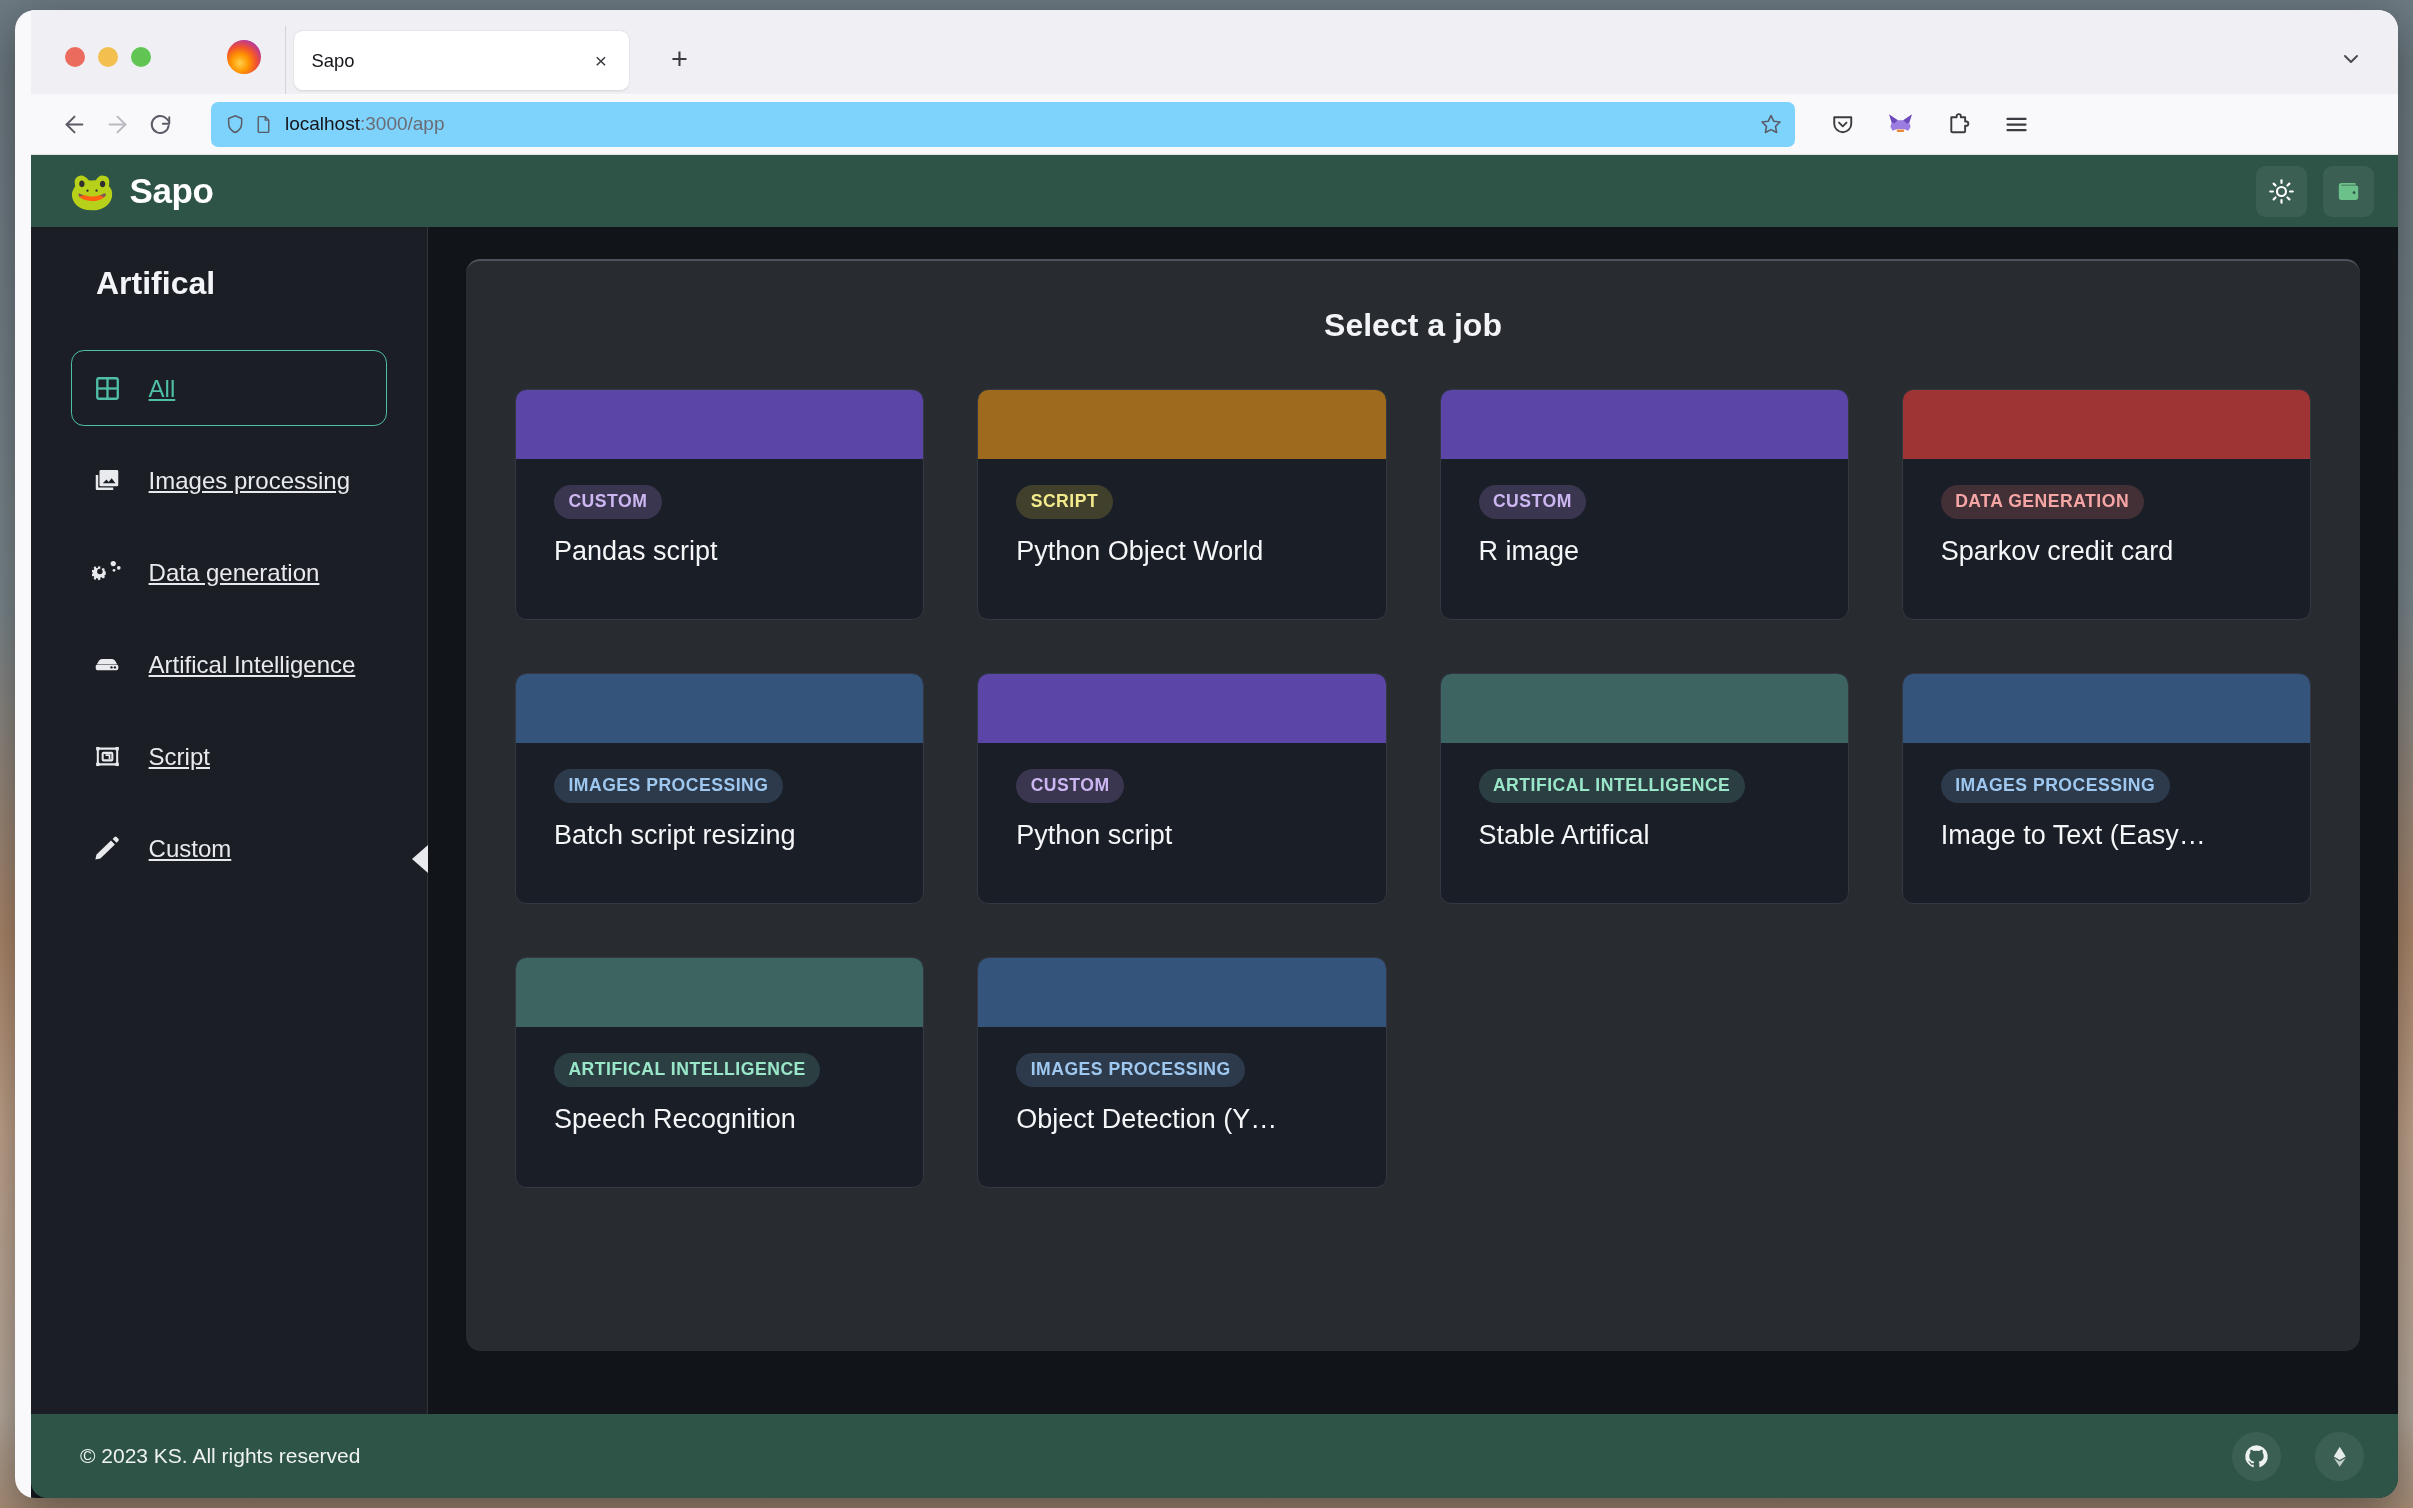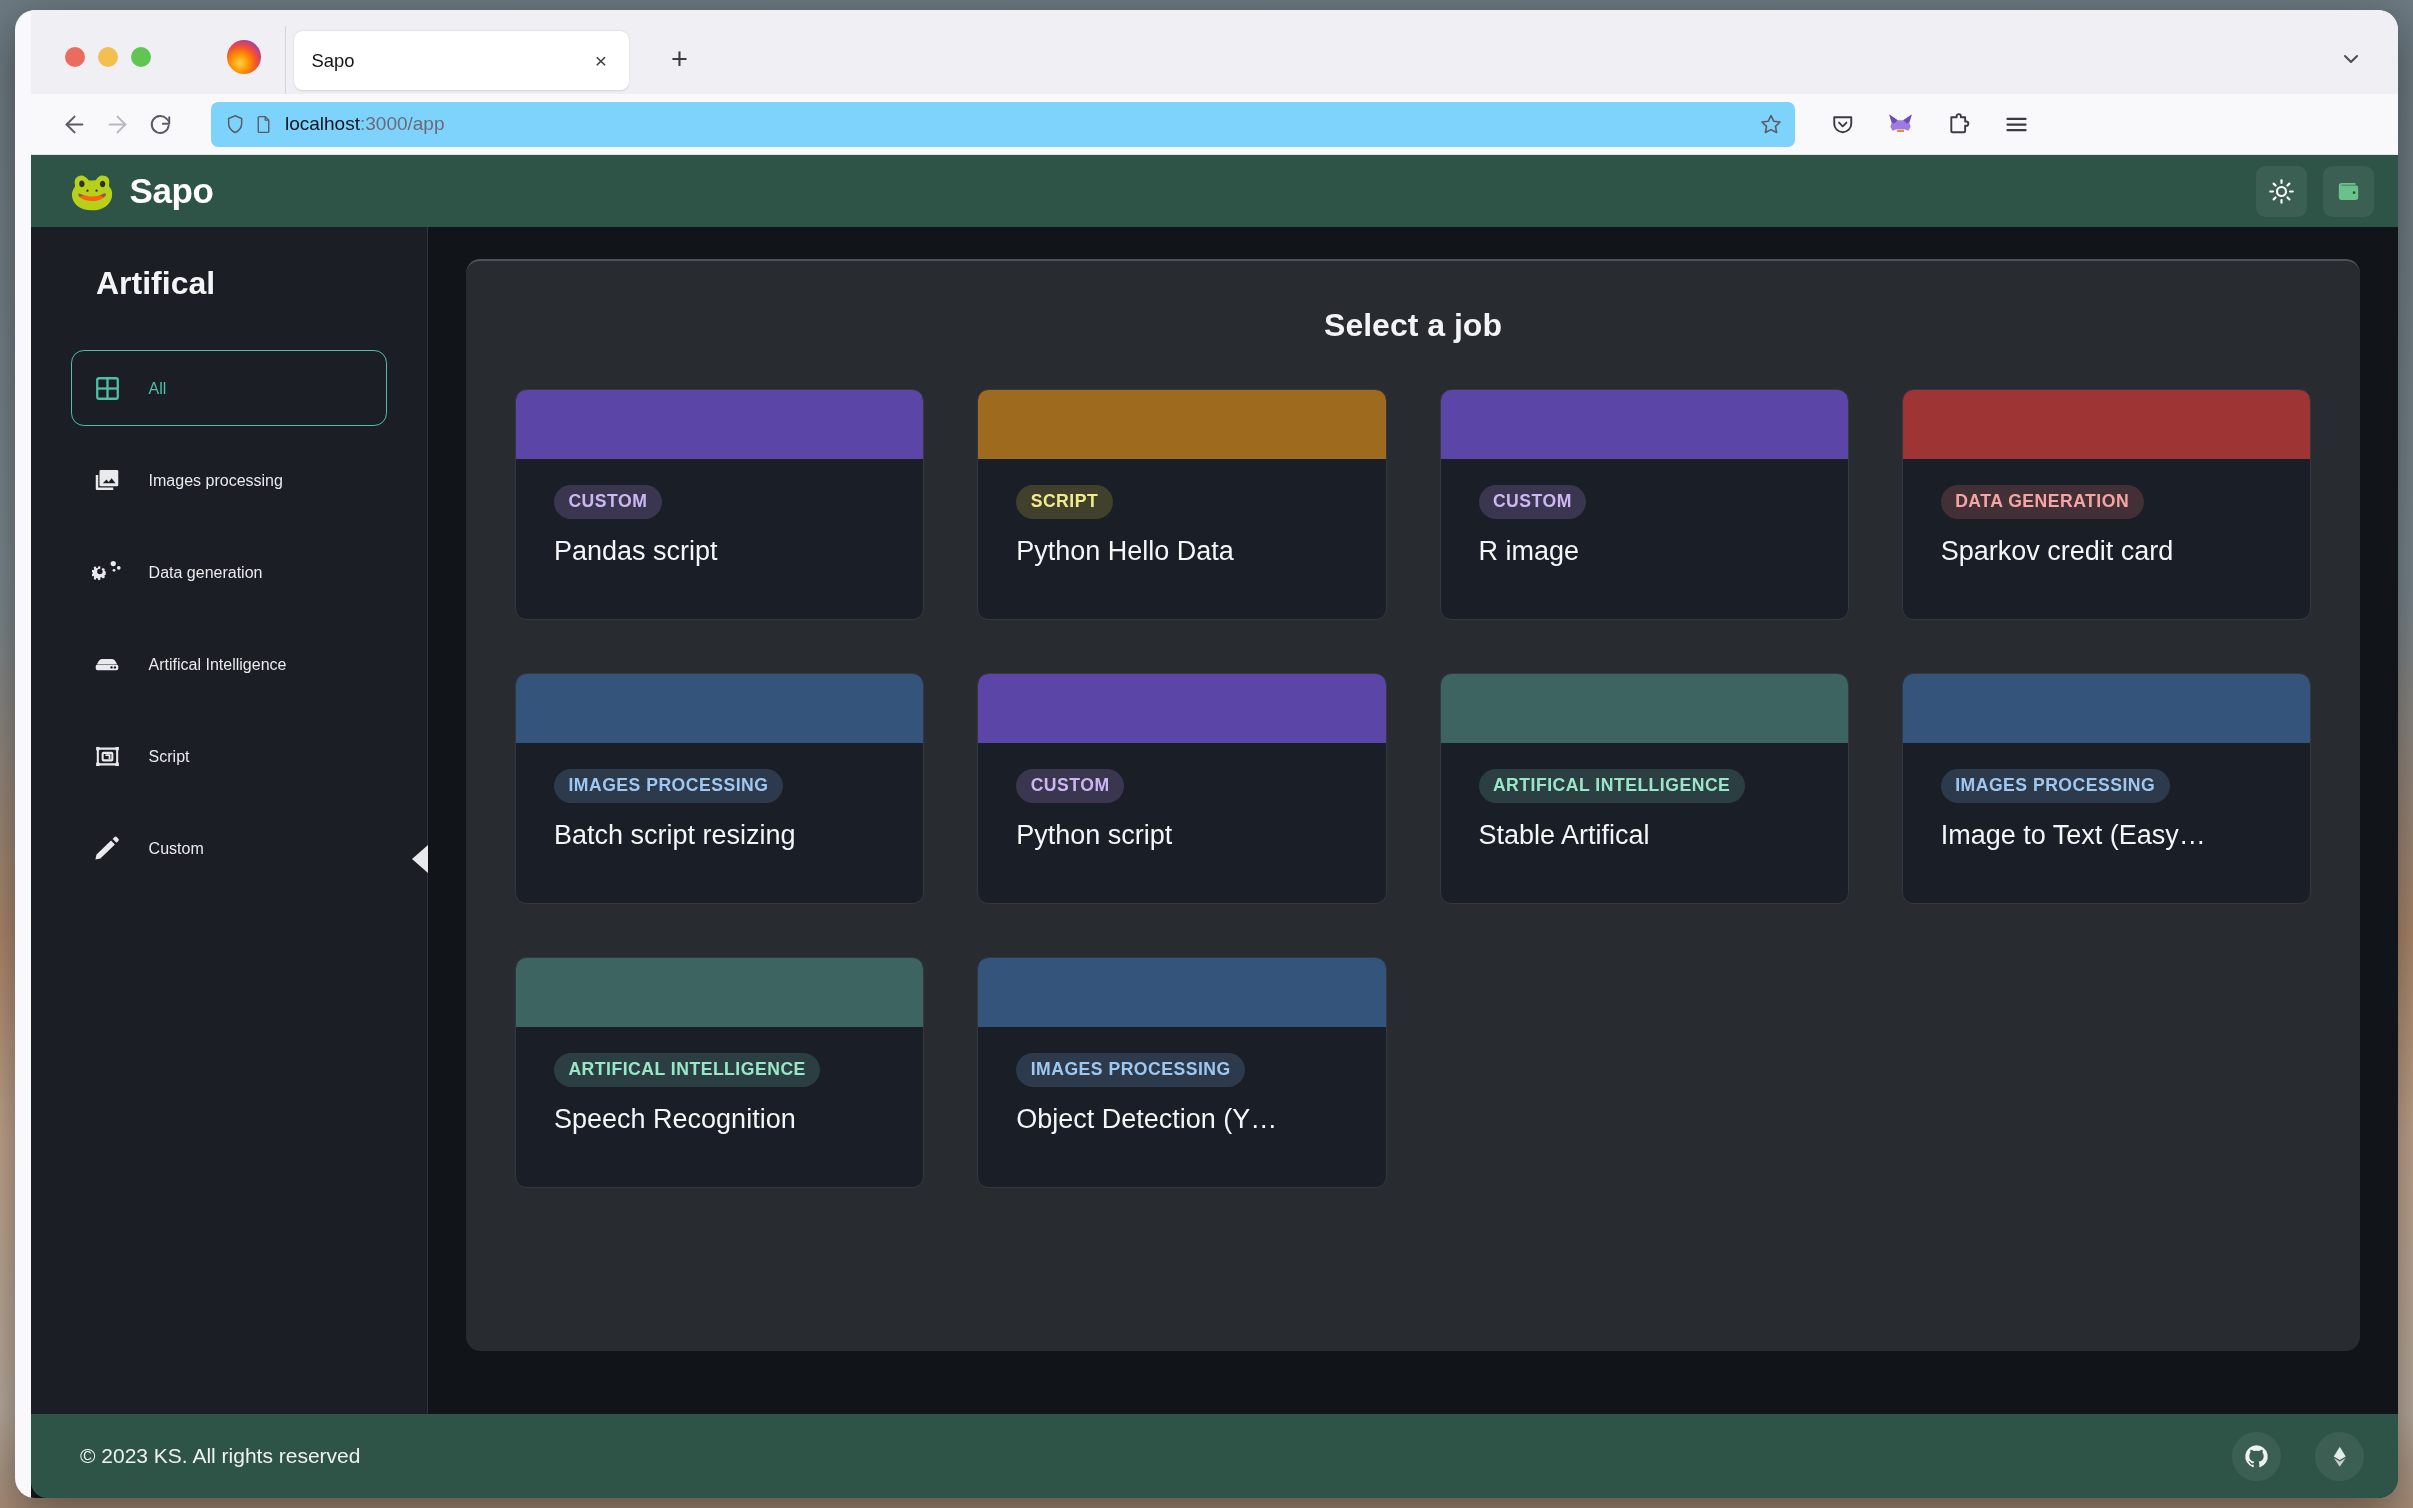--- a/index.html
+++ b/index.html
@@ -175,21 +175,21 @@
     padding: 9.6px 17.6px;
     border-radius: 12.8px;
     border: 1.6px solid transparent;
     color: #e8eaed;
   }
   .nav-item.active {
     border-color: #4fbfa8;
     color: #4fbfa8;
   }
   .nav-icon { width: 35px; height: 35px; flex: 0 0 auto; display: flex; align-items: center; justify-content: center; }
-  .nav-label { font-size: 16px; line-height: 1.32; }
+  .nav-label { font-size: 24px; line-height: 1.32; text-decoration: underline; }
   .sidebar-collapse {
     position: absolute; right: -0.8px; top: 52%;
     width: 0; height: 0;
     border-top: 14.4px solid transparent;
     border-bottom: 14.4px solid transparent;
     border-right: 16px solid #e7e9ec;
   }
 
   
   .main { flex: 1; padding: 32px 38px 0 38px; min-width: 0; }
@@ -470,21 +470,21 @@
               <div class="card-body">
                 <span class="badge" style="background: rgb(59, 54, 79); color: rgb(205, 183, 242);">CUSTOM</span>
                 <div class="card-title">Pandas script</div>
               </div>
             </div>
 
             <div class="job-card">
               <div class="card-banner" style="background: rgb(158, 106, 30);"></div>
               <div class="card-body">
                 <span class="badge" style="background: rgb(65, 64, 44); color: rgb(243, 234, 140);">SCRIPT</span>
-                <div class="card-title">Python Hello Data</div>
+                <div class="card-title">Python Object World</div>
               </div>
             </div>
 
             <div class="job-card">
               <div class="card-banner" style="background: rgb(91, 70, 168);"></div>
               <div class="card-body">
                 <span class="badge" style="background: rgb(59, 54, 79); color: rgb(205, 183, 242);">CUSTOM</span>
                 <div class="card-title">R image</div>
               </div>
             </div>

